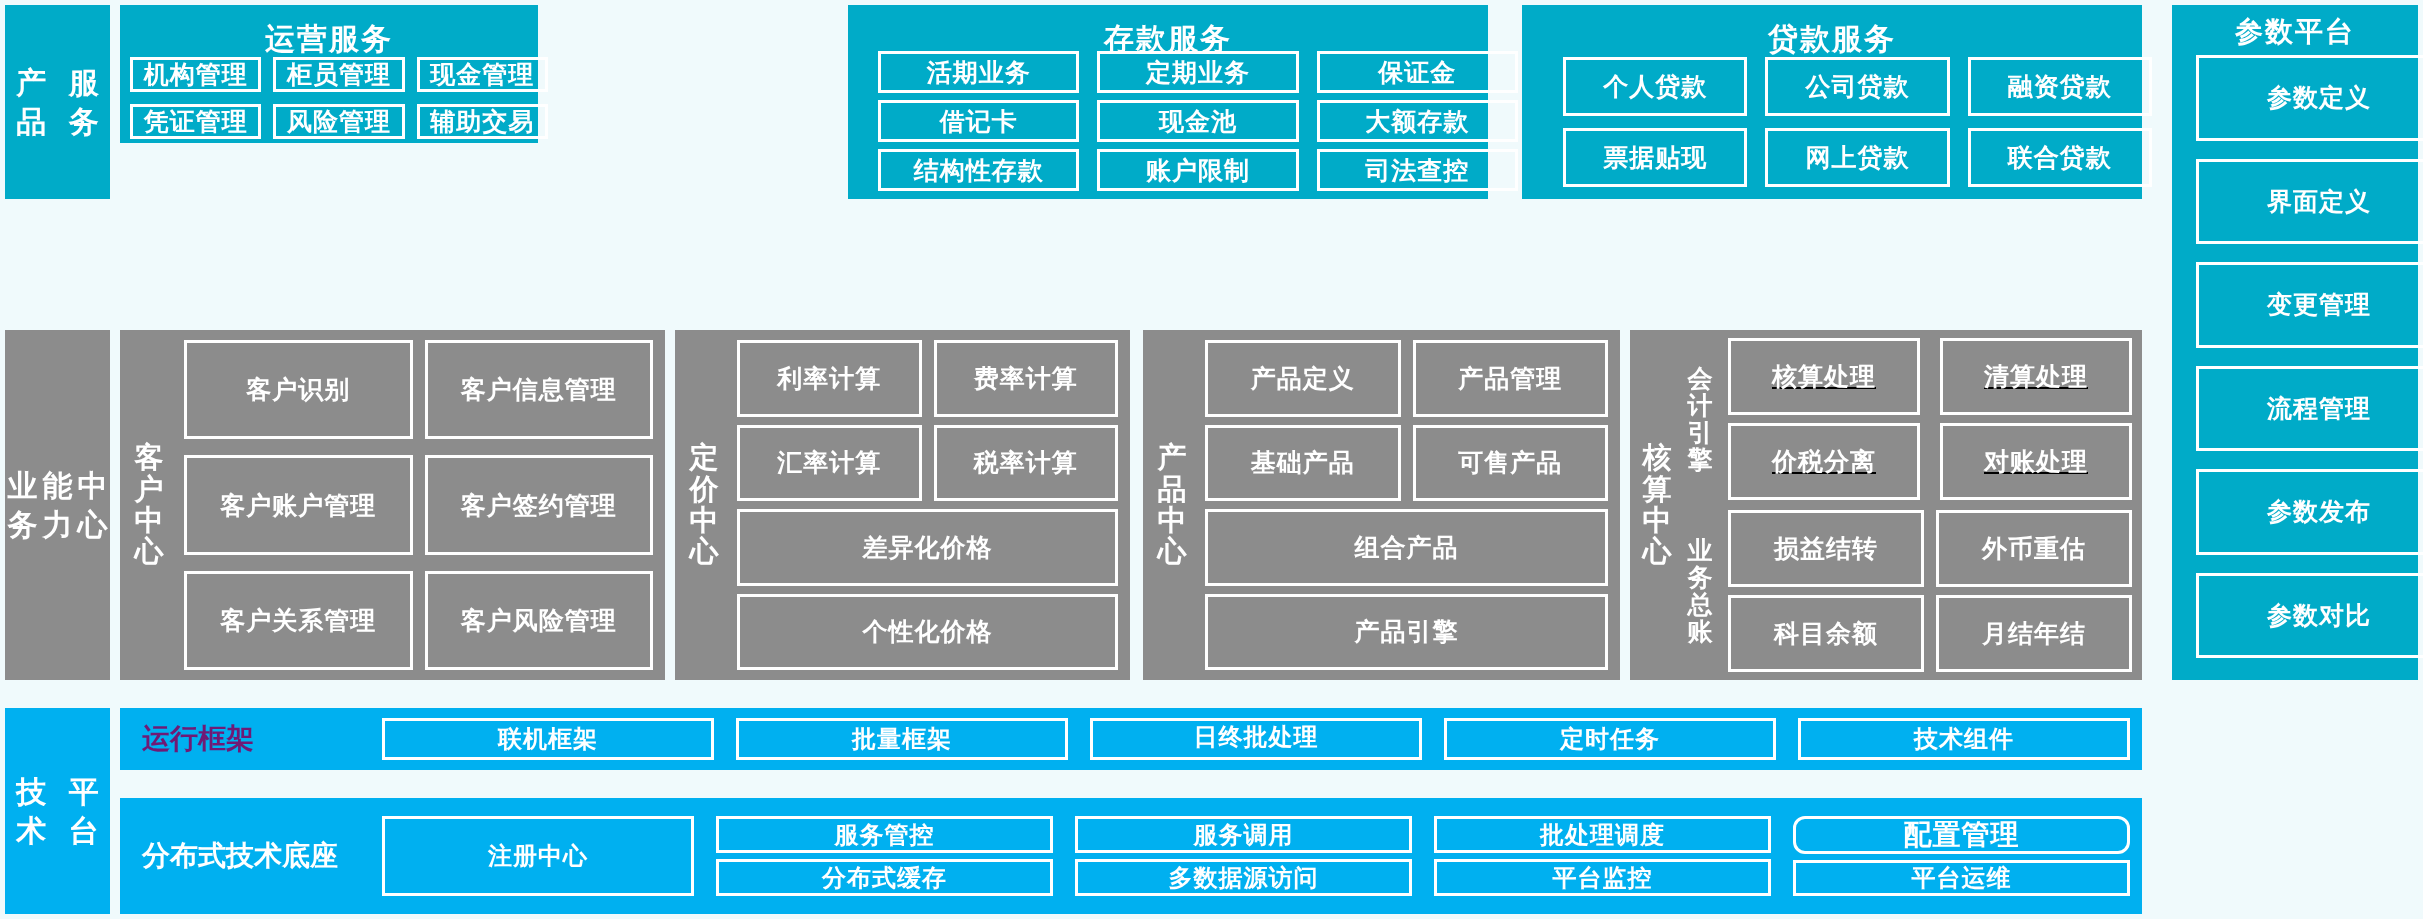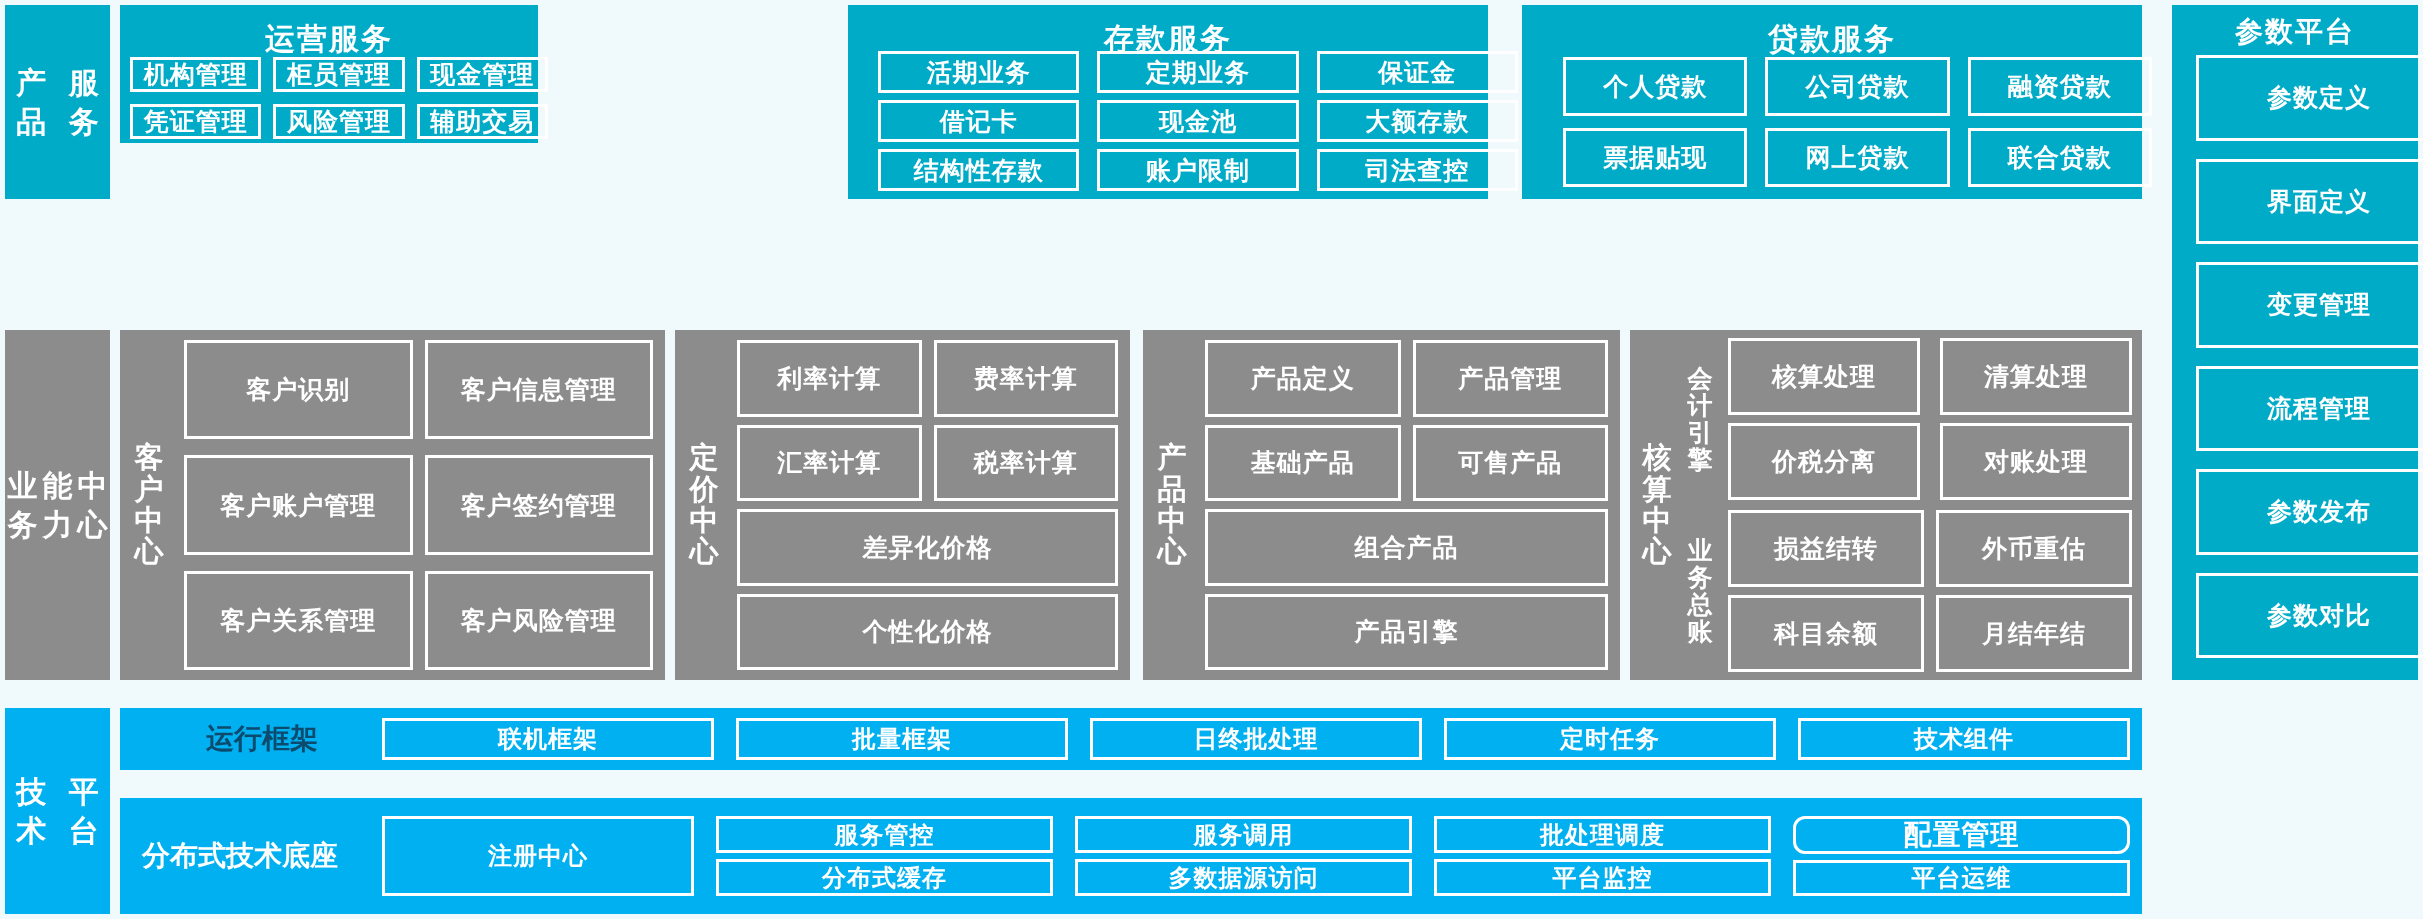--- a/index.html
+++ b/index.html
@@ -173,21 +173,21 @@
     </div>
   </div>
 
   <div class="panel graybg" style="left:1630px; top:330px; width:512px; height:350px; align-items:stretch; padding:8px 10px 8px 4px;">
     <div class="vlabel"><span>核</span><span>算</span><span>中</span><span>心</span></div>
 
     <div style="flex:1; display:flex; flex-direction:column; gap:10px;">
 
       <div style="flex:1; display:flex; align-items:stretch;">
         <div class="vlabel vlabel-sm"><span>会</span><span>计</span><span>引</span><span>擎</span></div>
-        <div class="grid" style="grid-template-columns:repeat(2,1fr); grid-template-rows:repeat(2,1fr); gap:8px 20px; margin-left:8px;">
+        <div class="grid" style="grid-template-columns:repeat(2,1fr); grid-template-rows:repeat(2,1fr); gap:8px 20px; margin-left:8px;text-decoration:underline;">
           <div class="tile">核算处理</div>
           <div class="tile">清算处理</div>
           <div class="tile">价税分离</div>
           <div class="tile">对账处理</div>
         </div>
       </div>
 
       <div style="flex:1; display:flex; align-items:stretch;">
         <div class="vlabel vlabel-sm"><span>业</span><span>务</span><span>总</span><span>账</span></div>
         <div class="grid" style="grid-template-columns:repeat(2,1fr); grid-template-rows:repeat(2,1fr); gap:8px 12px; margin-left:8px;">
@@ -202,25 +202,25 @@
   </div>
 
   <div class="panel bluebg" style="left:5px; top:708px; width:105px; height:206px;">
     <div class="rowlabel">
         <div>技术</div>
         <div>平台</div>
       </div>
   </div>
 
   <div class="panel bluebg" style="left:120px; top:708px; width:2022px; height:62px; align-items:center; padding:0 12px;">
-    <div style="color:#0c4a6e; font-weight:bold; font-size:28px; width:250px; padding-left:10px;text-align:center;">运行框架</div>
+    <div style="color:#701a75; font-weight:bold; font-size:28px; width:250px; padding-left:10px;">运行框架</div>
     <div class="grid" style="flex:1; grid-template-columns:repeat(5,1fr); gap:0 22px; height:42px;">
       <div class="tile" style="font-size:24px;">联机框架</div>
       <div class="tile" style="font-size:24px;">批量框架</div>
-      <div class="tile" style="font-size:24px;">日终批处理</div>
+      <div class="tile" style="font-size:24px;font-family:Liberation Mono, monospace;">日终批处理</div>
       <div class="tile" style="font-size:24px;">定时任务</div>
       <div class="tile" style="font-size:24px;">技术组件</div>
     </div>
   </div>
 
   <div class="panel bluebg" style="left:120px; top:798px; width:2022px; height:116px; align-items:center; padding:0 12px;">
     <div style="color:#fff; font-weight:bold; font-size:28px; width:250px; padding-left:10px;">分布式技术底座</div>
 
     <div class="tile" style="font-size:24px; width:312px; height:80px; flex:0 0 312px;">注册中心</div>
 

